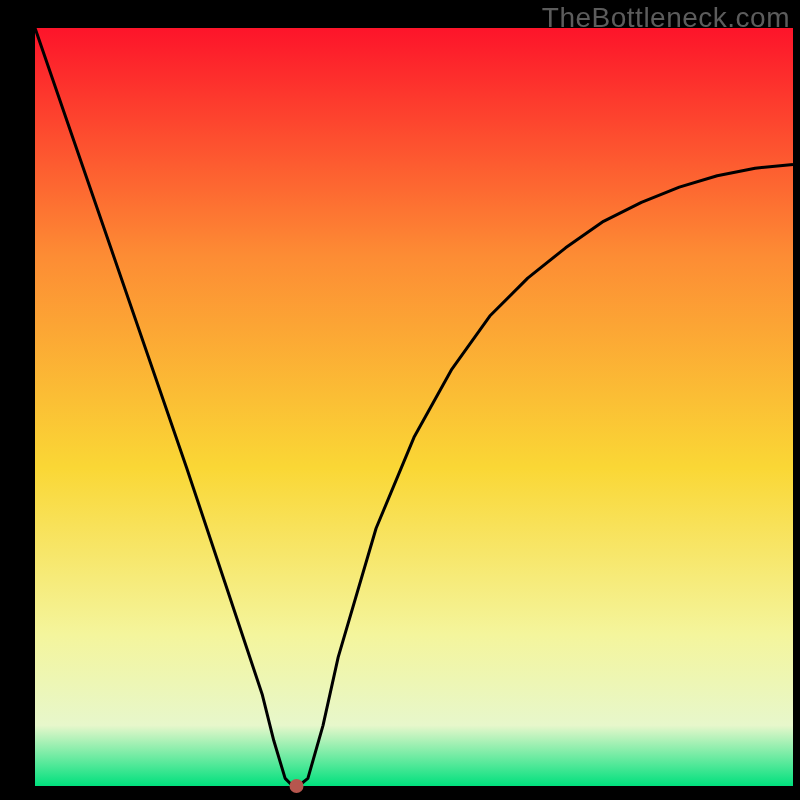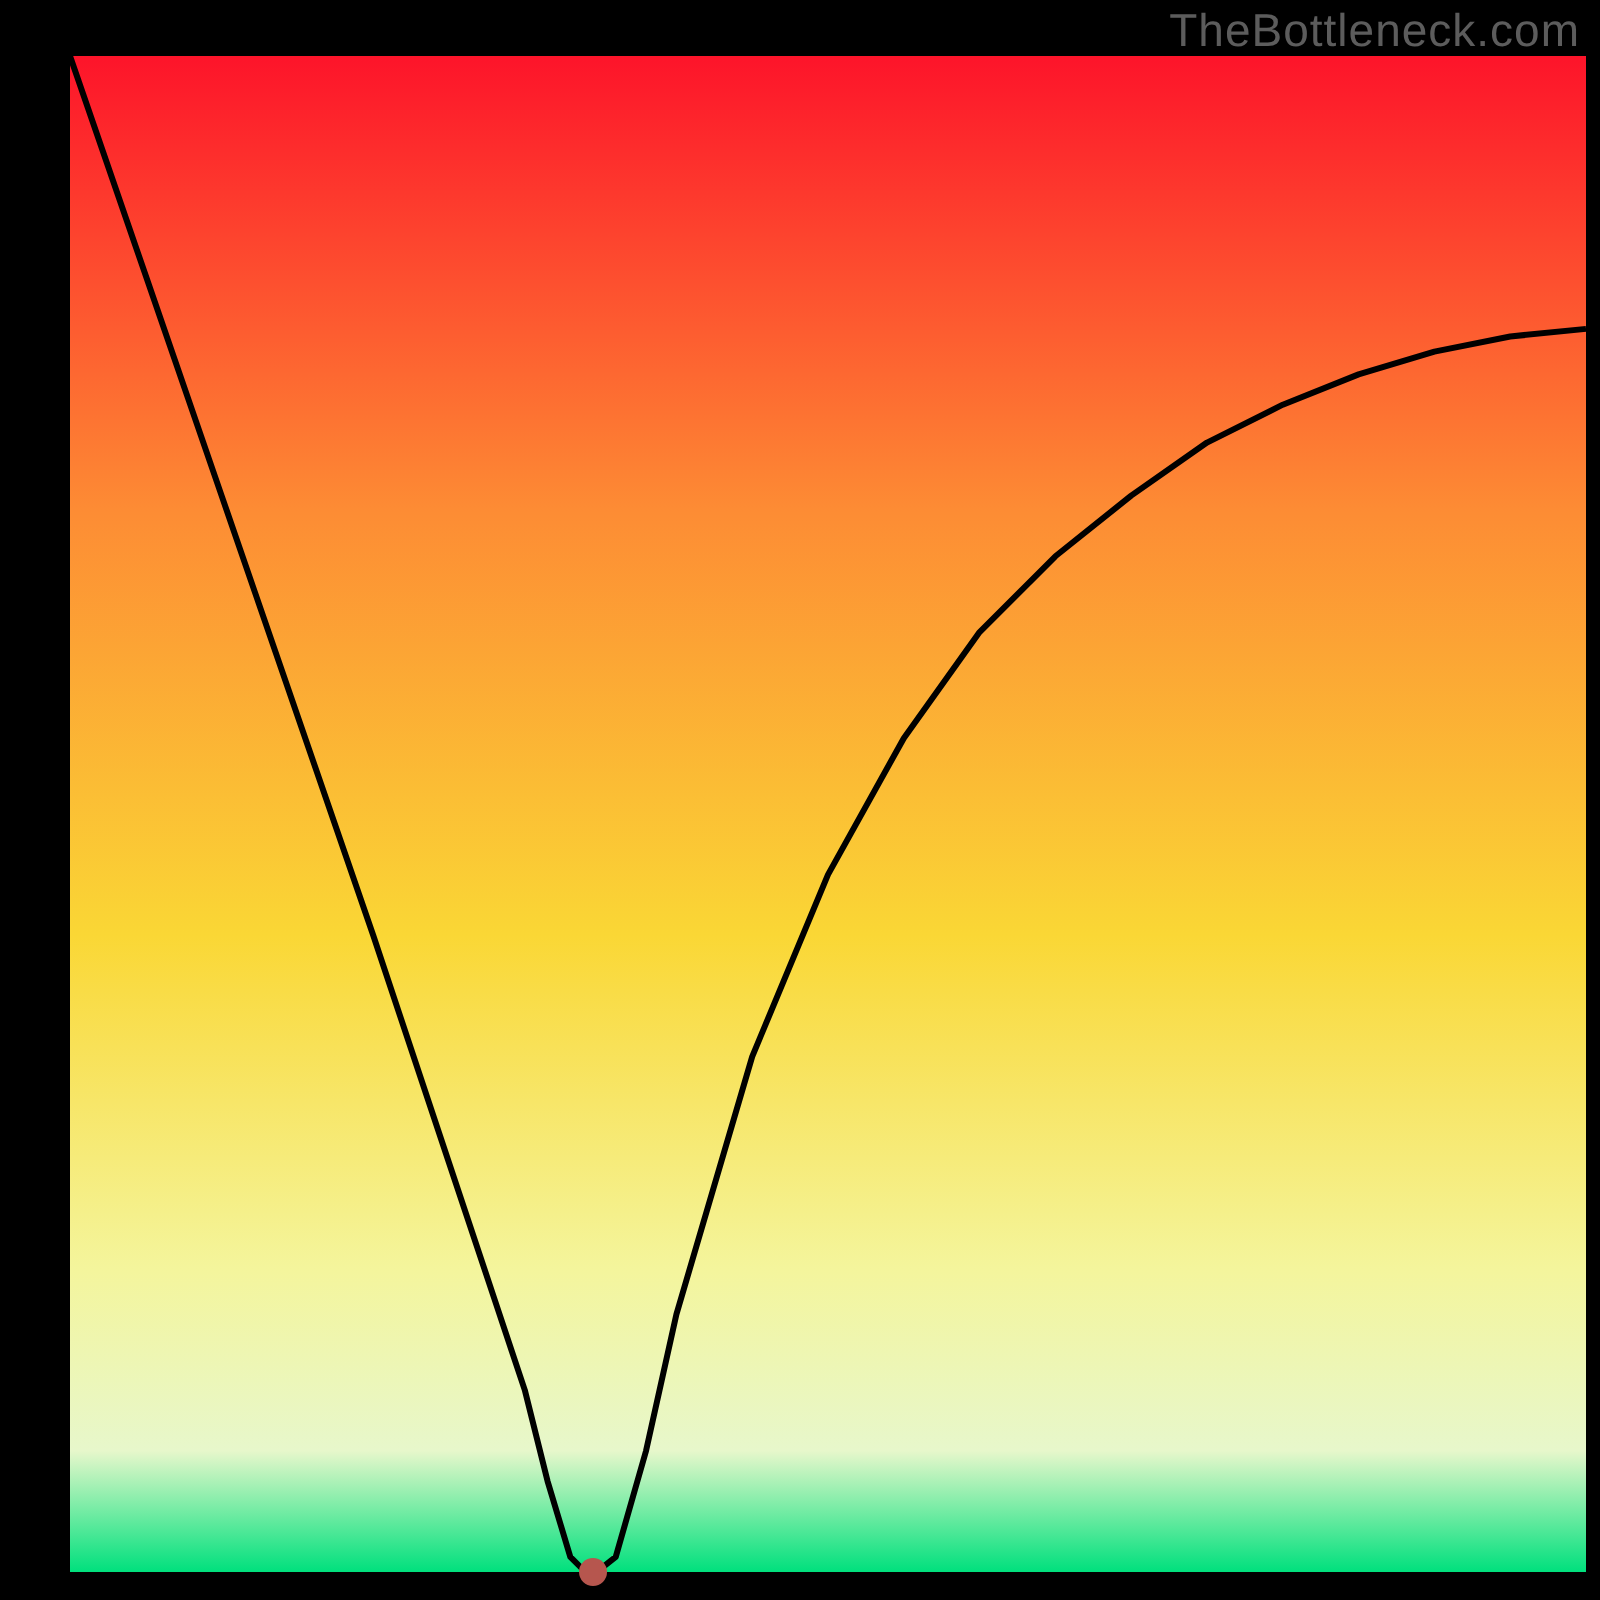--- a/index.html
+++ b/index.html
@@ -14,21 +14,21 @@
     position: relative;
     width: 800px;
     height: 800px;
     background: #000;
   }
   .watermark {
     position: absolute;
     top: 2px;
     right: 10px;
     color: #5c5c5c;
-    font-size: 23px;
+    font-size: 28px;
     font-weight: 500;
     letter-spacing: 0.5px;
     z-index: 5;
   }
   svg.plot {
     position: absolute;
     left: 0;
     top: 0;
   }
 </style>

